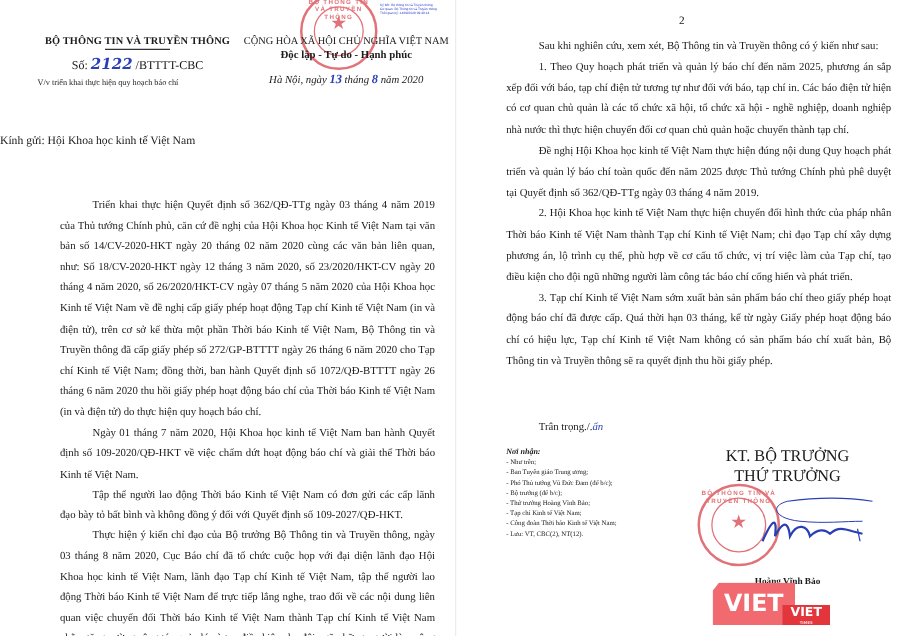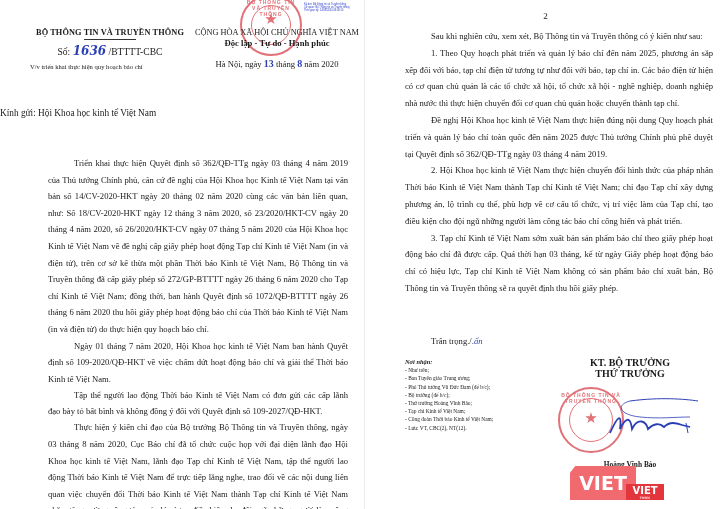--- a/index.html
+++ b/index.html
@@ -14,21 +14,21 @@
   .hdr-left { position: absolute; left: 30px; top: 28px; width: 160px; text-align: center; }
   .hdr-ministry { font-size: 8.3px; font-weight: bold; letter-spacing: 0.1px; }
   .hdr-rule { width: 52px; height: 1px; background: #333; margin: 2px auto 0; }
   .hdr-no { font-size: 9.6px; margin-top: 4px; }
   .hdr-no .hand { font-family: "DejaVu Serif", serif; color: #2b3fb5; font-weight: bold; font-style: italic; font-size: 12px; }
   .hdr-subject { font-size: 6.6px; margin-top: 5px; text-align: left; }
 
   .hdr-right { position: absolute; left: 192px; top: 28px; width: 170px; text-align: center; }
   .hdr-nation { font-size: 8.3px; font-weight: normal; white-space: nowrap; }
   .hdr-motto { font-size: 8.6px; font-weight: bold; white-space: nowrap; margin-top: 1px; }
-  .hdr-date { font-size: 8.6px; margin-top: 10px; white-space: nowrap; }
+  .hdr-date { font-size: 8.6px; font-style: italic; margin-top: 10px; white-space: nowrap; }
   .hdr-date .hand { color: #2b3fb5; font-weight: bold; font-size: 10px; }
 
   .esign { position: absolute; left: 304px; top: 3px; width: 60px; font-family: "Liberation Sans", sans-serif; font-size: 2.6px; color: #2a3cc9; line-height: 3.2px; }
 
   .stamp { position: absolute; border-radius: 50%; border: 2px solid #d8434b; opacity: 0.75; }
   .stamp-1 { left: 240px; top: -6px; width: 62px; height: 62px; }
   .stamp-inner { position: absolute; left: 9px; top: 9px; right: 9px; bottom: 9px; border-radius: 50%; border: 1px solid #d8434b; }
   .stamp-star { position: absolute; left: 0; right: 0; top: 16px; text-align: center; color: #d8434b; font-size: 15px; line-height: 15px; }
   .stamp-text { position: absolute; left: 0; right: 0; top: 3px; text-align: center; color: #d8434b; font-family: "Liberation Sans", sans-serif; font-size: 5px; font-weight: bold; letter-spacing: 1px; }
 
@@ -42,21 +42,21 @@
   .page-num { position: absolute; left: 0; width: 361px; top: 11px; text-align: center; font-size: 9px; }
   .body-2 { position: absolute; left: 40px; top: 28px; width: 308px; font-size: 8.6px; line-height: 16.8px; text-align: justify; }
   .body-2 p { text-indent: 26px; }
   .closing { position: absolute; left: 66px; top: 336px; font-size: 8.6px; }
   .closing .hand { color: #2b3fb5; font-style: italic; font-weight: normal; }
 
   .recipients { position: absolute; left: 40px; top: 358px; width: 130px; font-size: 5.4px; line-height: 8.2px; }
   .recipients .rc-title { font-style: italic; font-weight: bold; font-size: 6.4px; }
 
   .signer { position: absolute; left: 185px; top: 357px; width: 160px; text-align: center; }
-  .signer-title1, .signer-title2 { font-size: 10px; font-weight: bold; }
+  .signer-title1, .signer-title2 { font-size: 13px; font-weight: normal; }
   .signer-name { position: absolute; left: 0; right: 0; top: 103px; font-size: 7.4px; font-weight: bold; text-align: center; }
   .stamp-2 { left: 8px; top: 30px; width: 66px; height: 66px; }
   .stamp-2 .stamp-star { top: 22px; }
   .signature { position: absolute; left: 40px; top: 38px; width: 110px; height: 50px; }
 
   .watermark { position: absolute; left: 570px; top: 464px; width: 150px; height: 40px; }
   .wm-big { position: absolute; left: 0; top: 2px; width: 66px; height: 34px; background: #f06a70; color: #fff; font-family: "DejaVu Sans", sans-serif; font-weight: bold; font-size: 19px; line-height: 34px; text-align: center; clip-path: polygon(8% 0, 100% 0, 100% 100%, 0 100%, 0 20%); }
   .wm-small { position: absolute; left: 56px; top: 20px; width: 38px; height: 16px; background: #e2353c; color: #fff; font-family: "DejaVu Sans", sans-serif; font-weight: bold; font-size: 10px; line-height: 14px; text-align: center; }
   .wm-sub { position: absolute; left: 0; right: 0; bottom: 0; font-size: 3px; line-height: 3px; color: #ffd7d9; }
 </style>
@@ -67,21 +67,21 @@
 
   <div class="esign">
     <div>Ký bởi: Bộ thông tin và Truyền thông</div>
     <div>Cơ quan: Bộ Thông tin và Truyền thông</div>
     <div>Thời gian ký: 14/08/2020 09:40:14</div>
   </div>
 
   <div class="hdr-left">
     <div class="hdr-ministry">BỘ THÔNG TIN VÀ TRUYỀN THÔNG</div>
     <div class="hdr-rule"></div>
-    <div class="hdr-no"><span>Số: </span><span class="hand">1636</span><span> /BTTTT-CBC</span></div>
+    <div class="hdr-no"><span>Số: </span><span class="hand">2122</span><span> /BTTTT-CBC</span></div>
     <div class="hdr-subject">V/v triển khai thực hiện quy hoạch báo chí</div>
   </div>
 
   <div class="stamp stamp-1">
     <div class="stamp-text">BỘ THÔNG TIN VÀ TRUYỀN THÔNG</div>
     <div class="stamp-inner"></div>
     <div class="stamp-star">★</div>
   </div>
 
   <div class="hdr-right">

